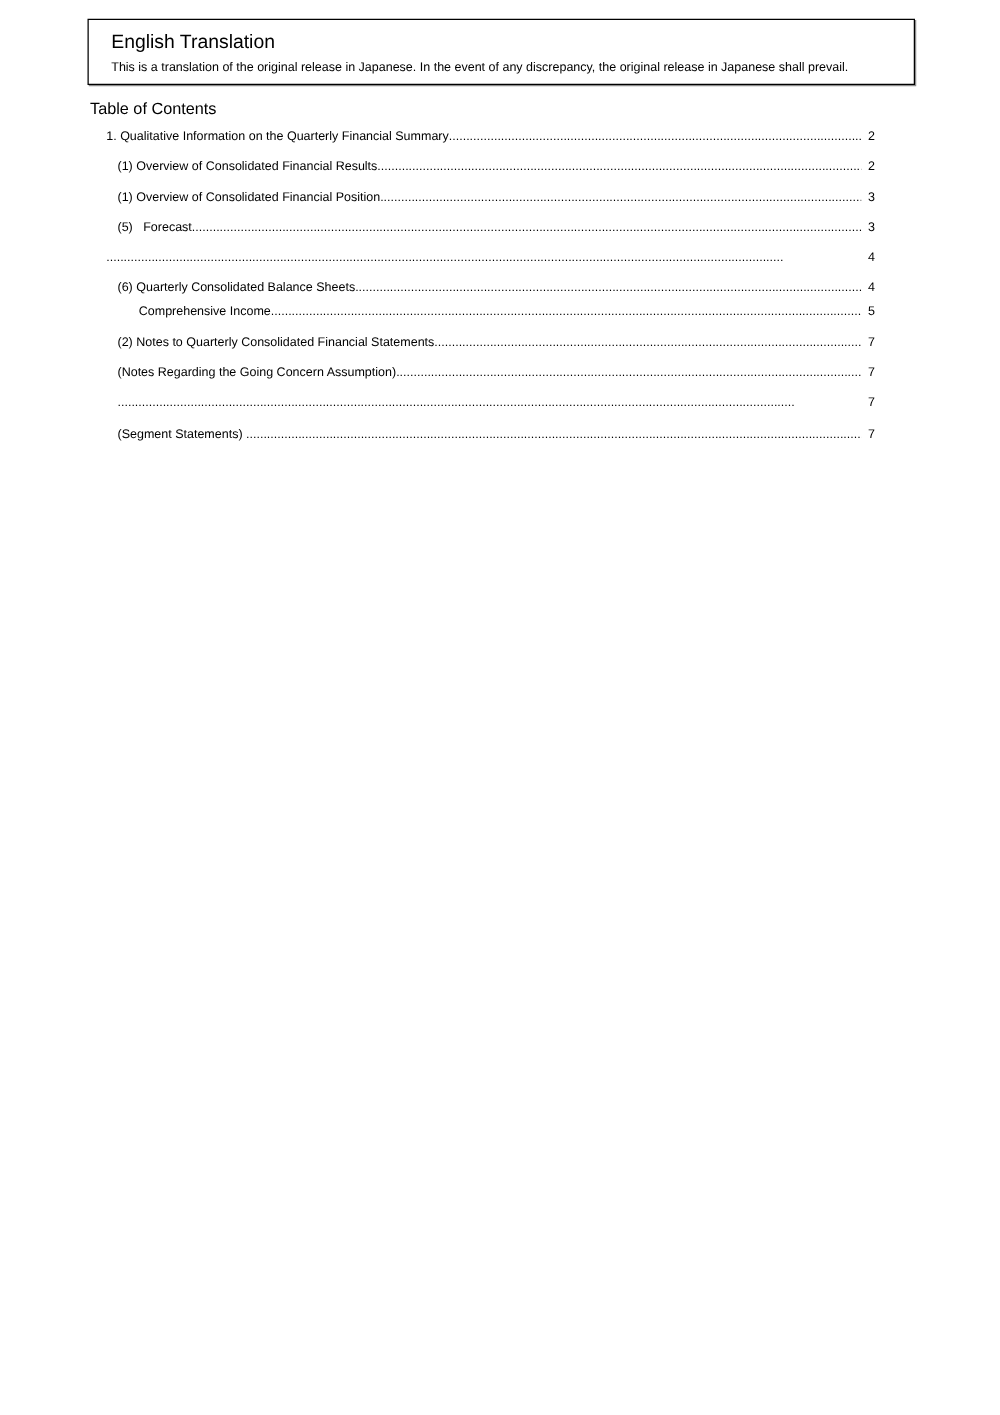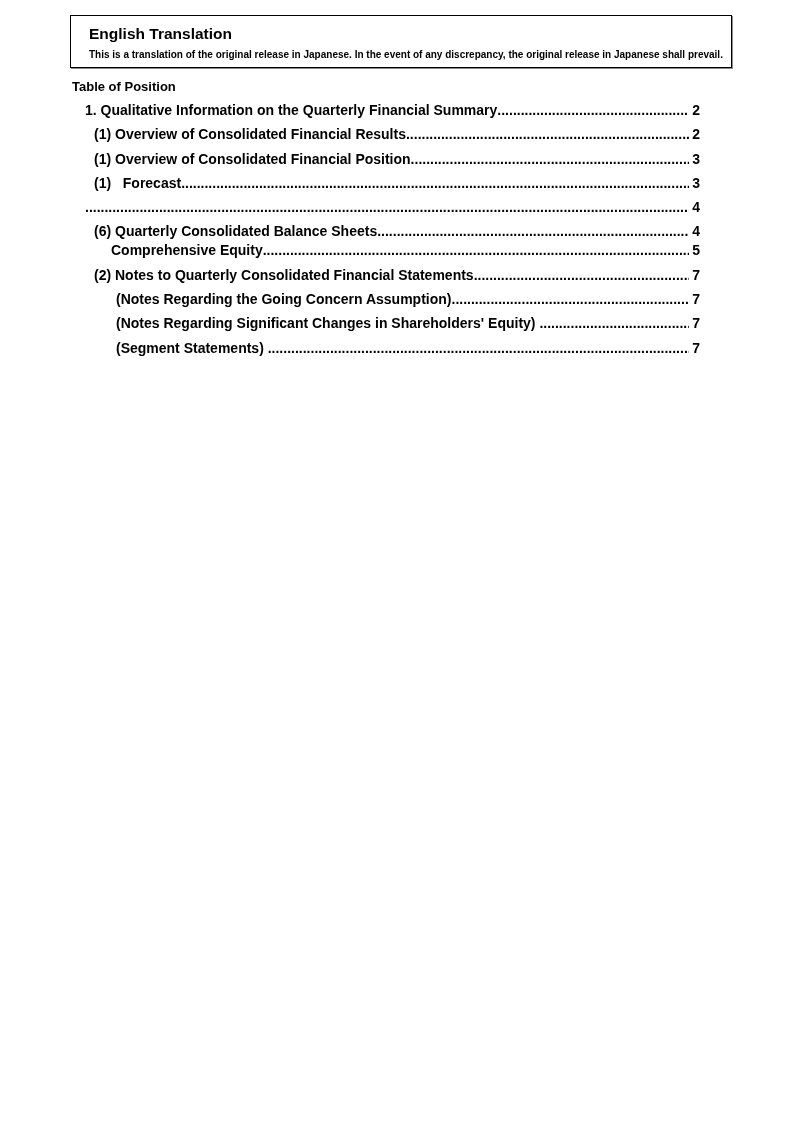--- a/index.html
+++ b/index.html
@@ -8,21 +8,20 @@
     background: #ffffff;
   }
   .page {
     position: relative;
     width: 800px;
     height: 848px;
     background: #ffffff;
     font-family: "Liberation Sans", sans-serif;
     color: #000000;
     overflow: hidden;
-    font-weight: bold;
   }
 
   
   .header-box {
     position: absolute;
     left: 70px;
     top: 15px;
     width: 662px;
     height: 53px;
     box-sizing: border-box;
@@ -35,21 +34,20 @@
     font-size: 15.5px;
     line-height: 20px;
     color: #000000;
   }
   .header-box-subtitle {
     margin-top: 4px;
     font-size: 10px;
     line-height: 13px;
     color: #000000;
     white-space: nowrap;
-    text-align: right;
   }
 
   
   .toc {
     position: absolute;
     left: 72px;
     top: 79px;
     width: 628px;
   }
   .toc-heading {
@@ -57,28 +55,28 @@
     line-height: 16px;
     color: #000000;
   }
   .toc-list {
     margin-top: 9px;
   }
   .toc-row {
     display: flex;
     align-items: baseline;
     line-height: 12px;
-    font-size: 14px;
+    font-size: 10px;
     margin-top: 12.3px;
   }
   .toc-row:first-child { margin-top: 0; }
   .toc-row.continuation { margin-top: 7px; }
   .toc-row.indent-1 { margin-left: 13px; }
   .toc-row.indent-2 { margin-left: 22px; }
-  .toc-row.indent-3 { margin-left: 44px; }
+  .toc-row.indent-3 { margin-left: 22px; }
   .toc-row.indent-4 { margin-left: 39px; }
   .toc-text {
     white-space: pre;
     flex: 0 0 auto;
   }
   .toc-leader {
     flex: 1 1 auto;
     overflow: hidden;
     white-space: nowrap;
     height: 12px;
@@ -110,68 +108,67 @@
 <body>
 
 <div class="page">
 
   <div class="header-box">
     <div class="header-box-title">English Translation</div>
     <div class="header-box-subtitle">This is a translation of the original release in Japanese. In the event of any discrepancy, the original release in Japanese shall prevail.</div>
   </div>
 
   <div class="toc">
-    <div class="toc-heading">Table of Position</div>
+    <div class="toc-heading">Table of Contents</div>
     <div class="toc-list" id="toc-list">
         <div class="toc-row indent-1">
     <span class="toc-text">1. Qualitative Information on the Quarterly Financial Summary</span>
     <span class="toc-leader"></span>
     <span class="toc-page">2</span>
   </div>
         <div class="toc-row indent-2">
     <span class="toc-text">(1) Overview of Consolidated Financial Results</span>
     <span class="toc-leader"></span>
     <span class="toc-page">2</span>
   </div>
         <div class="toc-row indent-2">
     <span class="toc-text">(1) Overview of Consolidated Financial Position</span>
     <span class="toc-leader"></span>
     <span class="toc-page">3</span>
   </div>
         <div class="toc-row indent-2">
-    <span class="toc-text">(1)   Forecast</span>
+    <span class="toc-text">(5)   Forecast</span>
     <span class="toc-leader"></span>
     <span class="toc-page">3</span>
   </div>
         <div class="toc-row indent-1">
     <span class="toc-leader"></span>
     <span class="toc-page">4</span>
   </div>
         <div class="toc-row indent-2">
     <span class="toc-text">(6) Quarterly Consolidated Balance Sheets</span>
     <span class="toc-leader"></span>
     <span class="toc-page">4</span>
   </div>
         <div class="toc-row indent-4 continuation">
-    <span class="toc-text">Comprehensive Equity</span>
+    <span class="toc-text">Comprehensive Income</span>
     <span class="toc-leader"></span>
     <span class="toc-page">5</span>
   </div>
         <div class="toc-row indent-2">
     <span class="toc-text">(2) Notes to Quarterly Consolidated Financial Statements</span>
     <span class="toc-leader"></span>
     <span class="toc-page">7</span>
   </div>
         <div class="toc-row indent-3">
     <span class="toc-text">(Notes Regarding the Going Concern Assumption)</span>
     <span class="toc-leader"></span>
     <span class="toc-page">7</span>
   </div>
         <div class="toc-row indent-3">
-    <span class="toc-text">(Notes Regarding Significant Changes in Shareholders' Equity) </span>
     <span class="toc-leader"></span>
     <span class="toc-page">7</span>
   </div>
         <div class="toc-row indent-3">
     <span class="toc-text">(Segment Statements) </span>
     <span class="toc-leader"></span>
     <span class="toc-page">7</span>
   </div>
       </div>
   </div>

